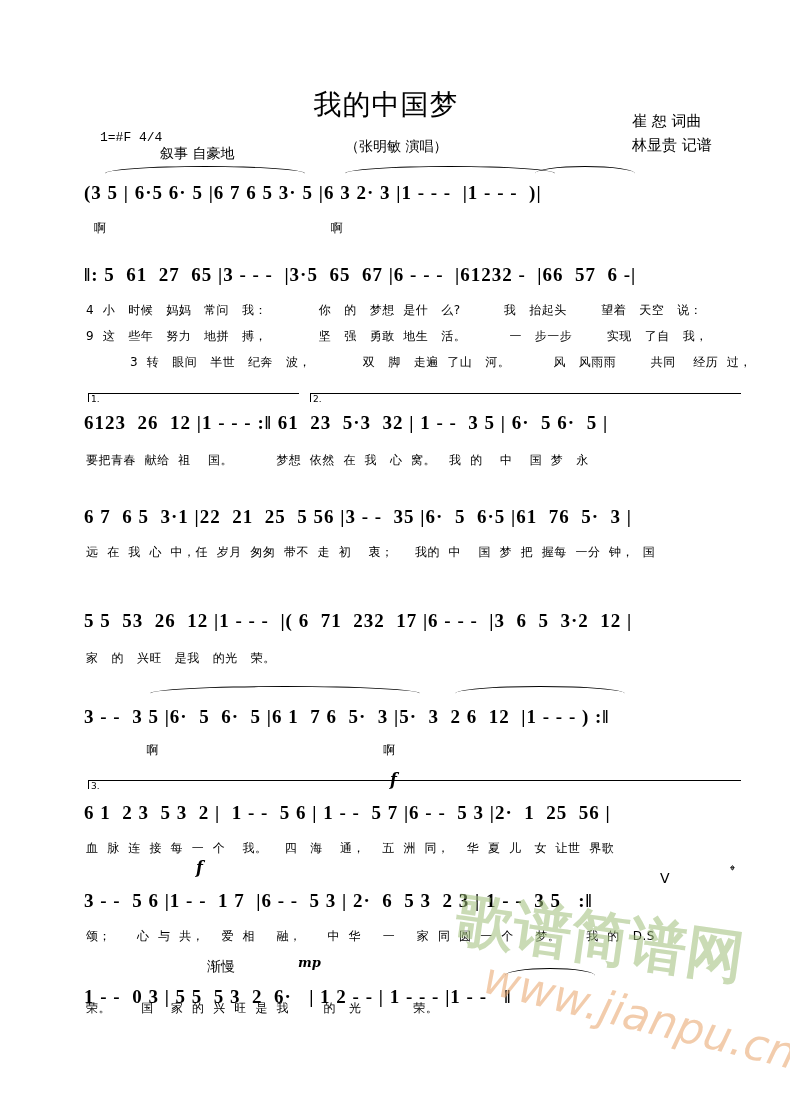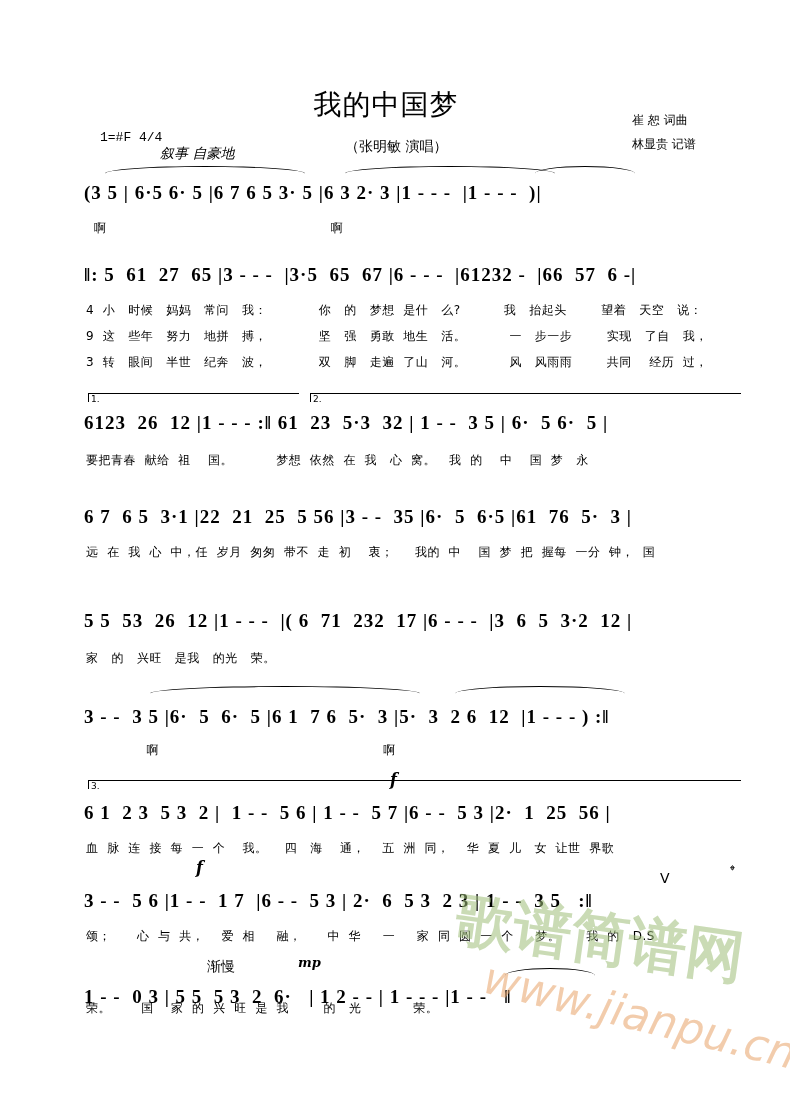--- a/index.html
+++ b/index.html
@@ -1,53 +1,53 @@
 <!DOCTYPE html>
 <html><head>
 <meta charset="utf-8">
 <style>
   html,body{margin:0;padding:0;background:#fff;}
   body{width:790px;height:1119px;position:relative;overflow:hidden;font-family:"DejaVu Sans","Liberation Sans",sans-serif;color:#000;}
   .abs{position:absolute;}
   .title{left:0;width:772px;top:86px;text-align:center;font-family:"DejaVu Serif","Liberation Serif",serif;font-size:28px;letter-spacing:1px;}
-  .credit{font-size:12px;}
+  .credit{font-size:15px;}
   .key{font-family:"Liberation Mono","DejaVu Sans Mono",monospace;font-size:13px;}
   .small{font-size:14px;}
   .row{position:absolute;left:84px;width:656px;height:34px;}
   .row .notes{position:absolute;left:0;top:0;white-space:pre;font-family:Liberation Serif, serif;font-weight:bold;font-size:19px;letter-spacing:1px;line-height:34px;}
   .lyric{position:absolute;left:86px;font-size:12px;white-space:pre;letter-spacing:0.5px;}
   .slur{position:absolute;border-top:1px solid #000;border-radius:50% 50% 0 0;height:14px;}
   .volta{position:absolute;height:8px;border-top:1px solid #000;border-left:1px solid #000;font-size:9px;padding-left:2px;}
   .dyn{position:absolute;font-family:"DejaVu Serif","Liberation Serif",serif;font-style:italic;font-weight:bold;font-size:16px;}
   .wm{position:absolute;font-family:"DejaVu Sans","Liberation Sans",sans-serif;font-weight:bold;opacity:0.55;pointer-events:none;}
 </style>
 </head>
 <body>
 
 <div class="abs title">我的中国梦</div>
 <div class="abs credit" style="left:632px;top:112px;">崔  恕 词曲</div>
 <div class="abs credit" style="left:632px;top:136px;">林显贵 记谱</div>
 <div class="abs key" style="left:100px;top:130px;">1=#F  4/4</div>
-<div class="abs small" style="left:160px;top:145px;font-style:italic;">叙事 自豪地</div>
+<div class="abs small" style="left:160px;top:145px;">叙事 自豪地</div>
 <div class="abs small" style="left:345px;top:138px;">（张明敏 演唱）</div>
 
 <div class="slur" style="left:105px;top:166px;width:200px;"></div>
 <div class="slur" style="left:345px;top:166px;width:210px;"></div>
 <div class="slur" style="left:535px;top:166px;width:100px;"></div>
 <div class="row" style="top:176px;">
   <div class="notes">(3 5 | 6·5 6· 5 |6 7 6 5 3· 5 |6 3 2· 3 |1 - - -  |1 - - -  )|</div>
 </div>
 <div class="lyric" style="top:220px;left:94px;">啊                                                    啊</div>
 
 <div class="row" style="top:258px;">
   <div class="notes">‖: 5  61  27  65 |3 - - -  |3·5  65  67 |6 - - -  |61232 -  |66  57  6 -|</div>
 </div>
 <div class="lyric" style="top:302px;">4  小   时候   妈妈   常问   我：            你   的   梦想  是什   么?          我   抬起头        望着   天空   说：</div>
 <div class="lyric" style="top:328px;">9  这   些年   努力   地拼   搏，            坚   强   勇敢  地生   活。          一   步一步        实现   了自   我，</div>
-<div class="lyric" style="top:354px;">3  转   眼间   半世   纪奔   波，            双   脚   走遍  了山   河。          风   风雨雨        共同    经历  过，</div>
+<div class="lyric" style="top:354px;margin-left:44px;">3  转   眼间   半世   纪奔   波，            双   脚   走遍  了山   河。          风   风雨雨        共同    经历  过，</div>
 
 <div class="volta" style="left:88px;top:393px;width:208px;">1.</div>
 <div class="volta" style="left:310px;top:393px;width:428px;">2.</div>
 <div class="row" style="top:406px;">
   <div class="notes">6123  26  12 |1 - - - :‖ 61  23  5·3  32 | 1 - -  3 5 | 6·  5 6·  5 |</div>
 </div>
 <div class="lyric" style="top:452px;">要把青春  献给  祖    国。          梦想  依然  在  我   心  窝。   我  的    中    国  梦   永</div>
 
 <div class="row" style="top:500px;">
   <div class="notes">6 7  6 5  3·1 |22  21  25  5 56 |3 - -  35 |6·  5  6·5 |61  76  5·  3 |</div>

